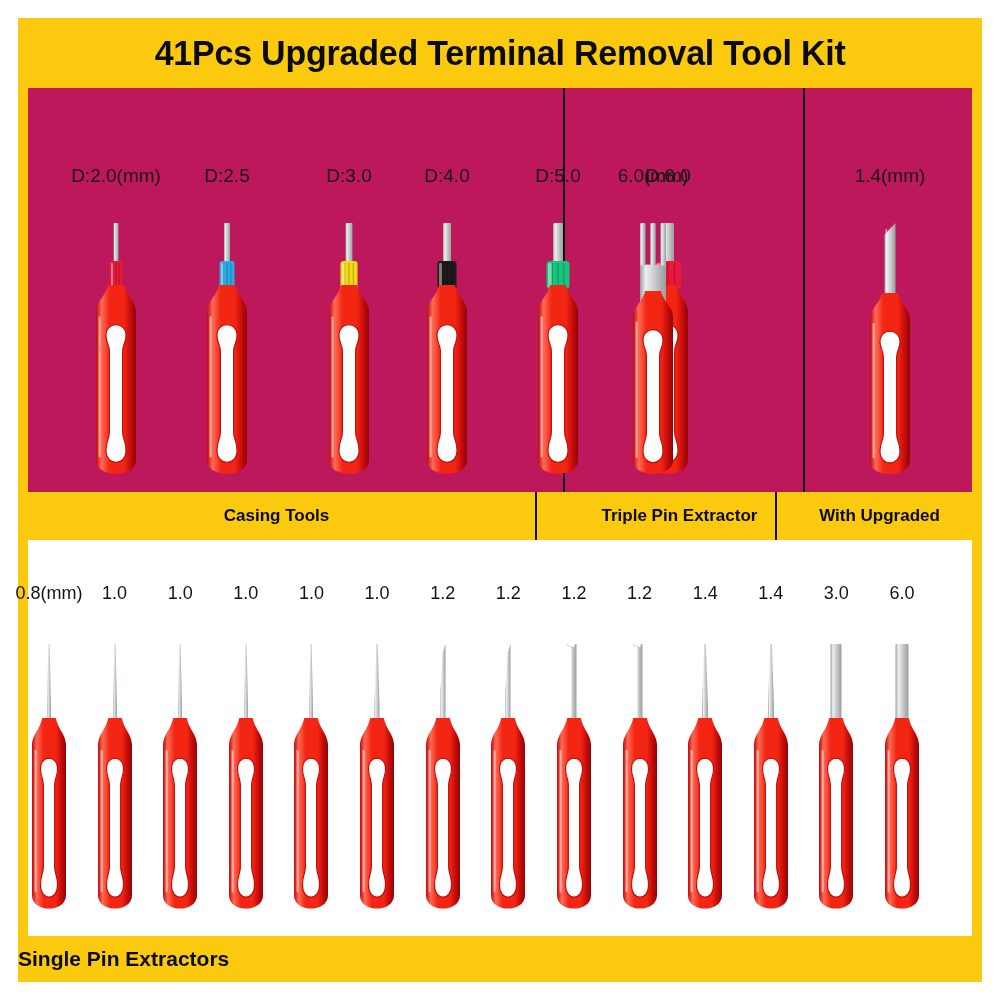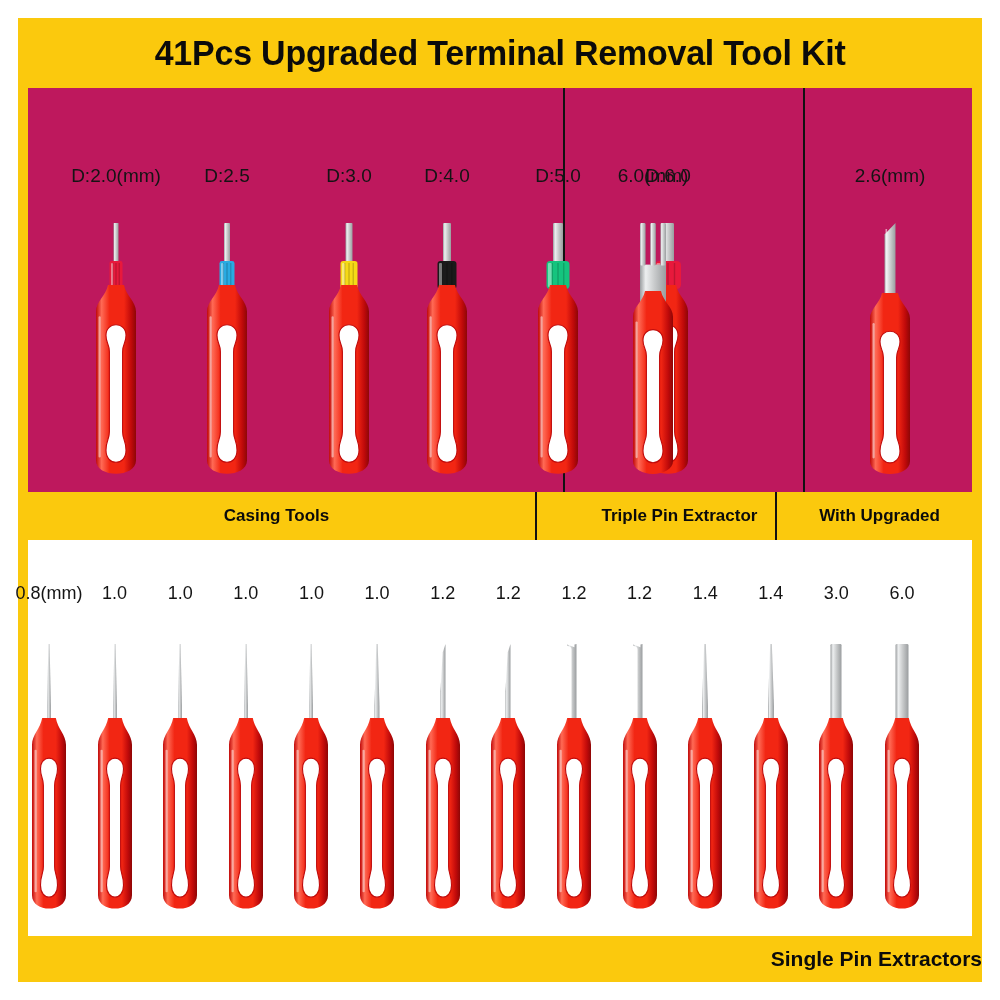--- a/index.html
+++ b/index.html
@@ -51,21 +51,21 @@
   .cat-sep{position:absolute;top:0;width:2px;height:48px;background:#111;}
 
   
   .panel-bottom{
     position:absolute;left:28px;top:540px;width:944px;height:396px;
     background:#ffffff;
   }
   
   .footer-band{
     position:absolute;left:18px;top:936px;width:964px;height:46px;
-    background:#FBC90D;display:flex;align-items:center;justify-content:flex-end;
+    background:#FBC90D;display:flex;align-items:center;justify-content:flex-start;
   }
   .footer-title{font-size:21px;font-weight:bold;color:#0b0b0b;white-space:nowrap;}
 
   
   .tool-cell{position:absolute;display:flex;flex-direction:column;align-items:center;}
   .tool-label{
     font-size:19px;color:#141414;white-space:nowrap;line-height:1;
     font-family:"Liberation Sans",sans-serif;
   }
   .tool-label.small{font-size:18px;}
@@ -303,21 +303,21 @@
               <rect x="26" y="0" width="5.59" height="42.6" fill="url(#gMetal)" rx="1.3975"></rect>
               <rect x="36.205" y="0" width="5.59" height="42.6" fill="url(#gMetal)" rx="1.3975"></rect>
               <rect x="46.41" y="0" width="5.59" height="42.6" fill="url(#gMetal)" rx="1.3975"></rect>
               <path d="M 31 68 L 47 68 C 49 78.45 59 84.15 59 93.65 L 59 238.05 C 59 255.15 19 255.15 19 238.05 L 19 93.65 C 19 84.15 29 78.45 31 68 Z" fill="url(#gHandle)"></path>
               <path d="M 29 117.15 C 29 103.15 49 103.15 49 117.15 C 49 125 45.6 125 45.6 133 L 45.6 210.1 C 45.6 218.1 49 218.1 49 227.75 C 49 243.75 29 243.75 29 227.75 C 29 218.1 32.4 218.1 32.4 210.1 L 32.4 133 C 32.4 125 29 125 29 117.15 Z" fill="#ffffff" stroke="#C00A0A" stroke-width="1.1"></path>
               <rect x="21.5" y="98.4" width="2.2" height="136.79999999999998" fill="#ffffff" opacity="0.5" rx="1.1"></rect>
             </svg>
           </div>
         </div>
         <div class="tool-cell" style="left: 823px; top: 78px; width: 78px;">
-          <div class="tool-label">2.6(mm)</div>
+          <div class="tool-label">1.4(mm)</div>
           <div style="margin-top: 38px;">
             <svg width="78" height="260" viewBox="0 0 78 260" class="tool-art">
               <defs>
                 <linearGradient id="gHandle" x1="0" y1="0" x2="1" y2="0">
                   <stop offset="0%" stop-color="#C00A0A"></stop>
                   <stop offset="14%" stop-color="#FF6A55"></stop>
                   <stop offset="34%" stop-color="#F22613"></stop>
                   <stop offset="70%" stop-color="#F22613"></stop>
                   <stop offset="88%" stop-color="#C00A0A"></stop>
                   <stop offset="100%" stop-color="#8E0606"></stop>

